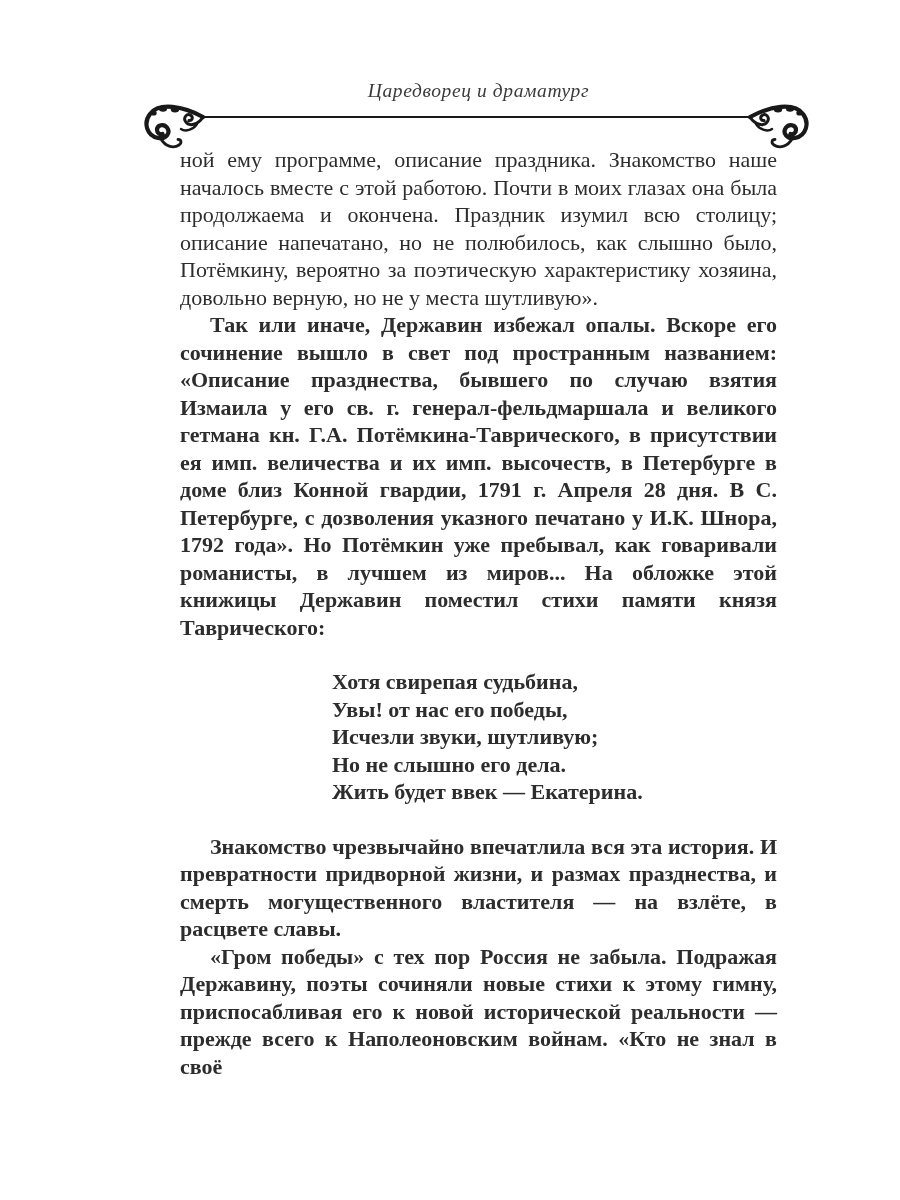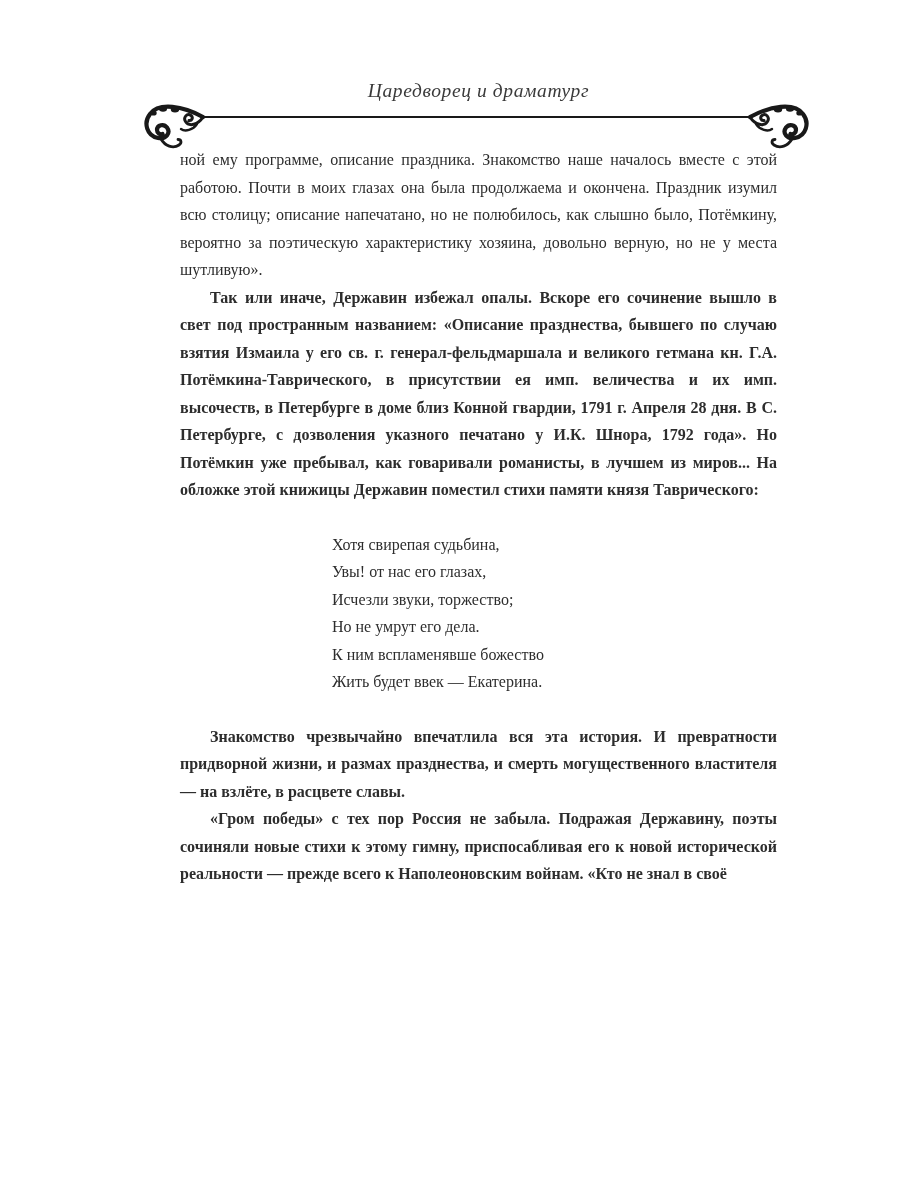--- a/index.html
+++ b/index.html
@@ -48,35 +48,36 @@
     height: 46px;
   }
   .ornament.flip svg {
     transform: scaleX(-1);
   }
   .text-block {
     position: absolute;
     top: 146px;
     left: 180px;
     width: 597px;
-    font-size: 16px;
+    font-size: 22px;
     line-height: 27.5px;
     text-align: justify;
     hyphens: auto;
   }
   .para {
     margin: 0;
   }
   .para.indent {
     text-indent: 30px;
     font-weight: bold;
   }
   .poem {
     margin: 27px 0 27px 152px;
     text-align: left;
+    font-weight: bold;
   }
   .poem-line {
     white-space: nowrap;
   }
   .page-number {
     position: absolute;
     top: 1093px;
     left: 180px;
     width: 597px;
     text-align: right;
@@ -124,24 +125,23 @@
       </svg>
     </span>
   </div>
 
   <div class="text-block">
     <p class="para" lang="ru">ной ему программе, описание праздника. Знакомство наше началось вместе с этой работою. Почти в моих глазах она была продолжаема и окончена. Праздник изумил всю столицу; описание напечатано, но не полюбилось, как слышно было, Потёмкину, вероятно за поэтическую характеристику хозяина, довольно верную, но не у места шутливую».</p>
     <p class="para indent" lang="ru">Так или иначе, Державин избежал опалы. Вскоре его сочинение вышло в свет под пространным названием: «Описание празднества, бывшего по случаю взятия Измаила у его св. г. генерал-фельдмаршала и великого гетмана кн. Г.А. Потёмкина-Таврического, в присутствии ея имп. величества и их имп. высочеств, в Петербурге в доме близ Конной гвардии, 1791 г. Апреля 28 дня. В С. Петербурге, с дозволения указного печатано у И.К. Шнора, 1792 года». Но Потёмкин уже пребывал, как говаривали романисты, в лучшем из миров... На обложке этой книжицы Державин поместил стихи памяти князя Таврического:</p>
 
     <div class="poem">
       <div class="poem-line">Хотя свирепая судьбина,</div>
-      <div class="poem-line">Увы! от нас его глазах,</div>
-      <div class="poem-line">Исчезли звуки, торжество;</div>
-      <div class="poem-line">Но не умрут его дела.</div>
-      <div class="poem-line">К ним вспламенявше божество</div>
+      <div class="poem-line">Увы! от нас его победы,</div>
+      <div class="poem-line">Исчезли звуки, шутливую;</div>
+      <div class="poem-line">Но не слышно его дела.</div>
       <div class="poem-line">Жить будет ввек — Екатерина.</div>
     </div>
 
     <p class="para indent" lang="ru">Знакомство чрезвычайно впечатлила вся эта история. И превратности придворной жизни, и размах празднества, и смерть могущественного властителя — на взлёте, в расцвете славы.</p>
     <p class="para indent" lang="ru">«Гром победы» с тех пор Россия не забыла. Подражая Державину, поэты сочиняли новые стихи к этому гимну, приспосабливая его к новой исторической реальности — прежде всего к Наполеоновским войнам. «Кто не знал в своё</p>
   </div>
 
   <div class="page-number">5</div>
 
 </div>

